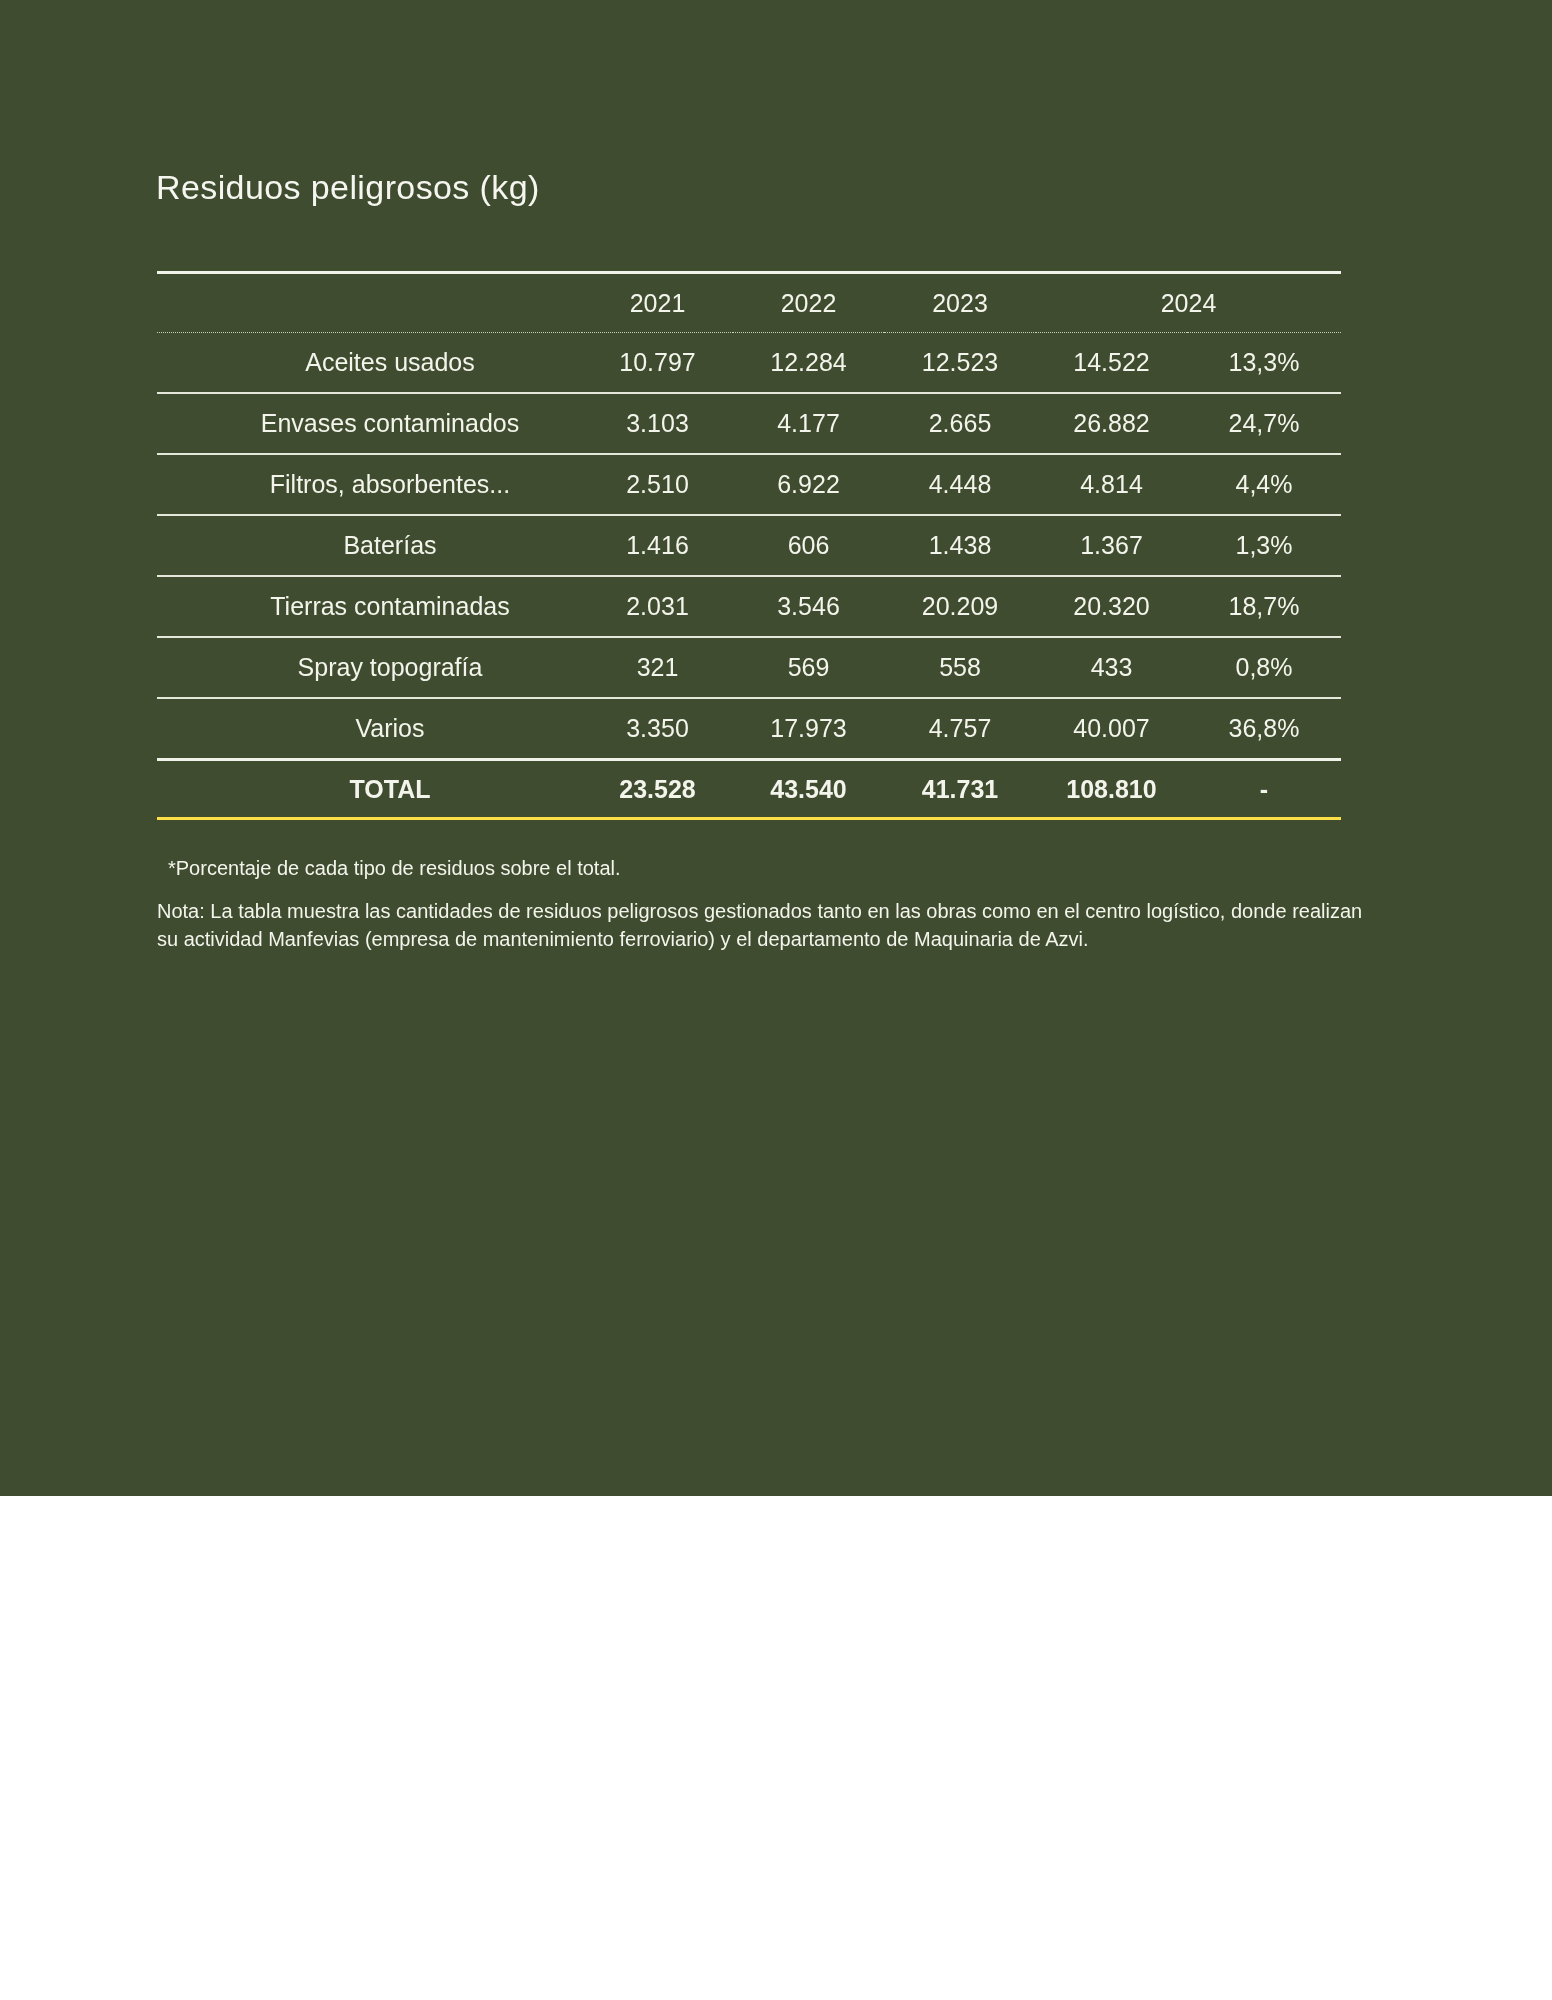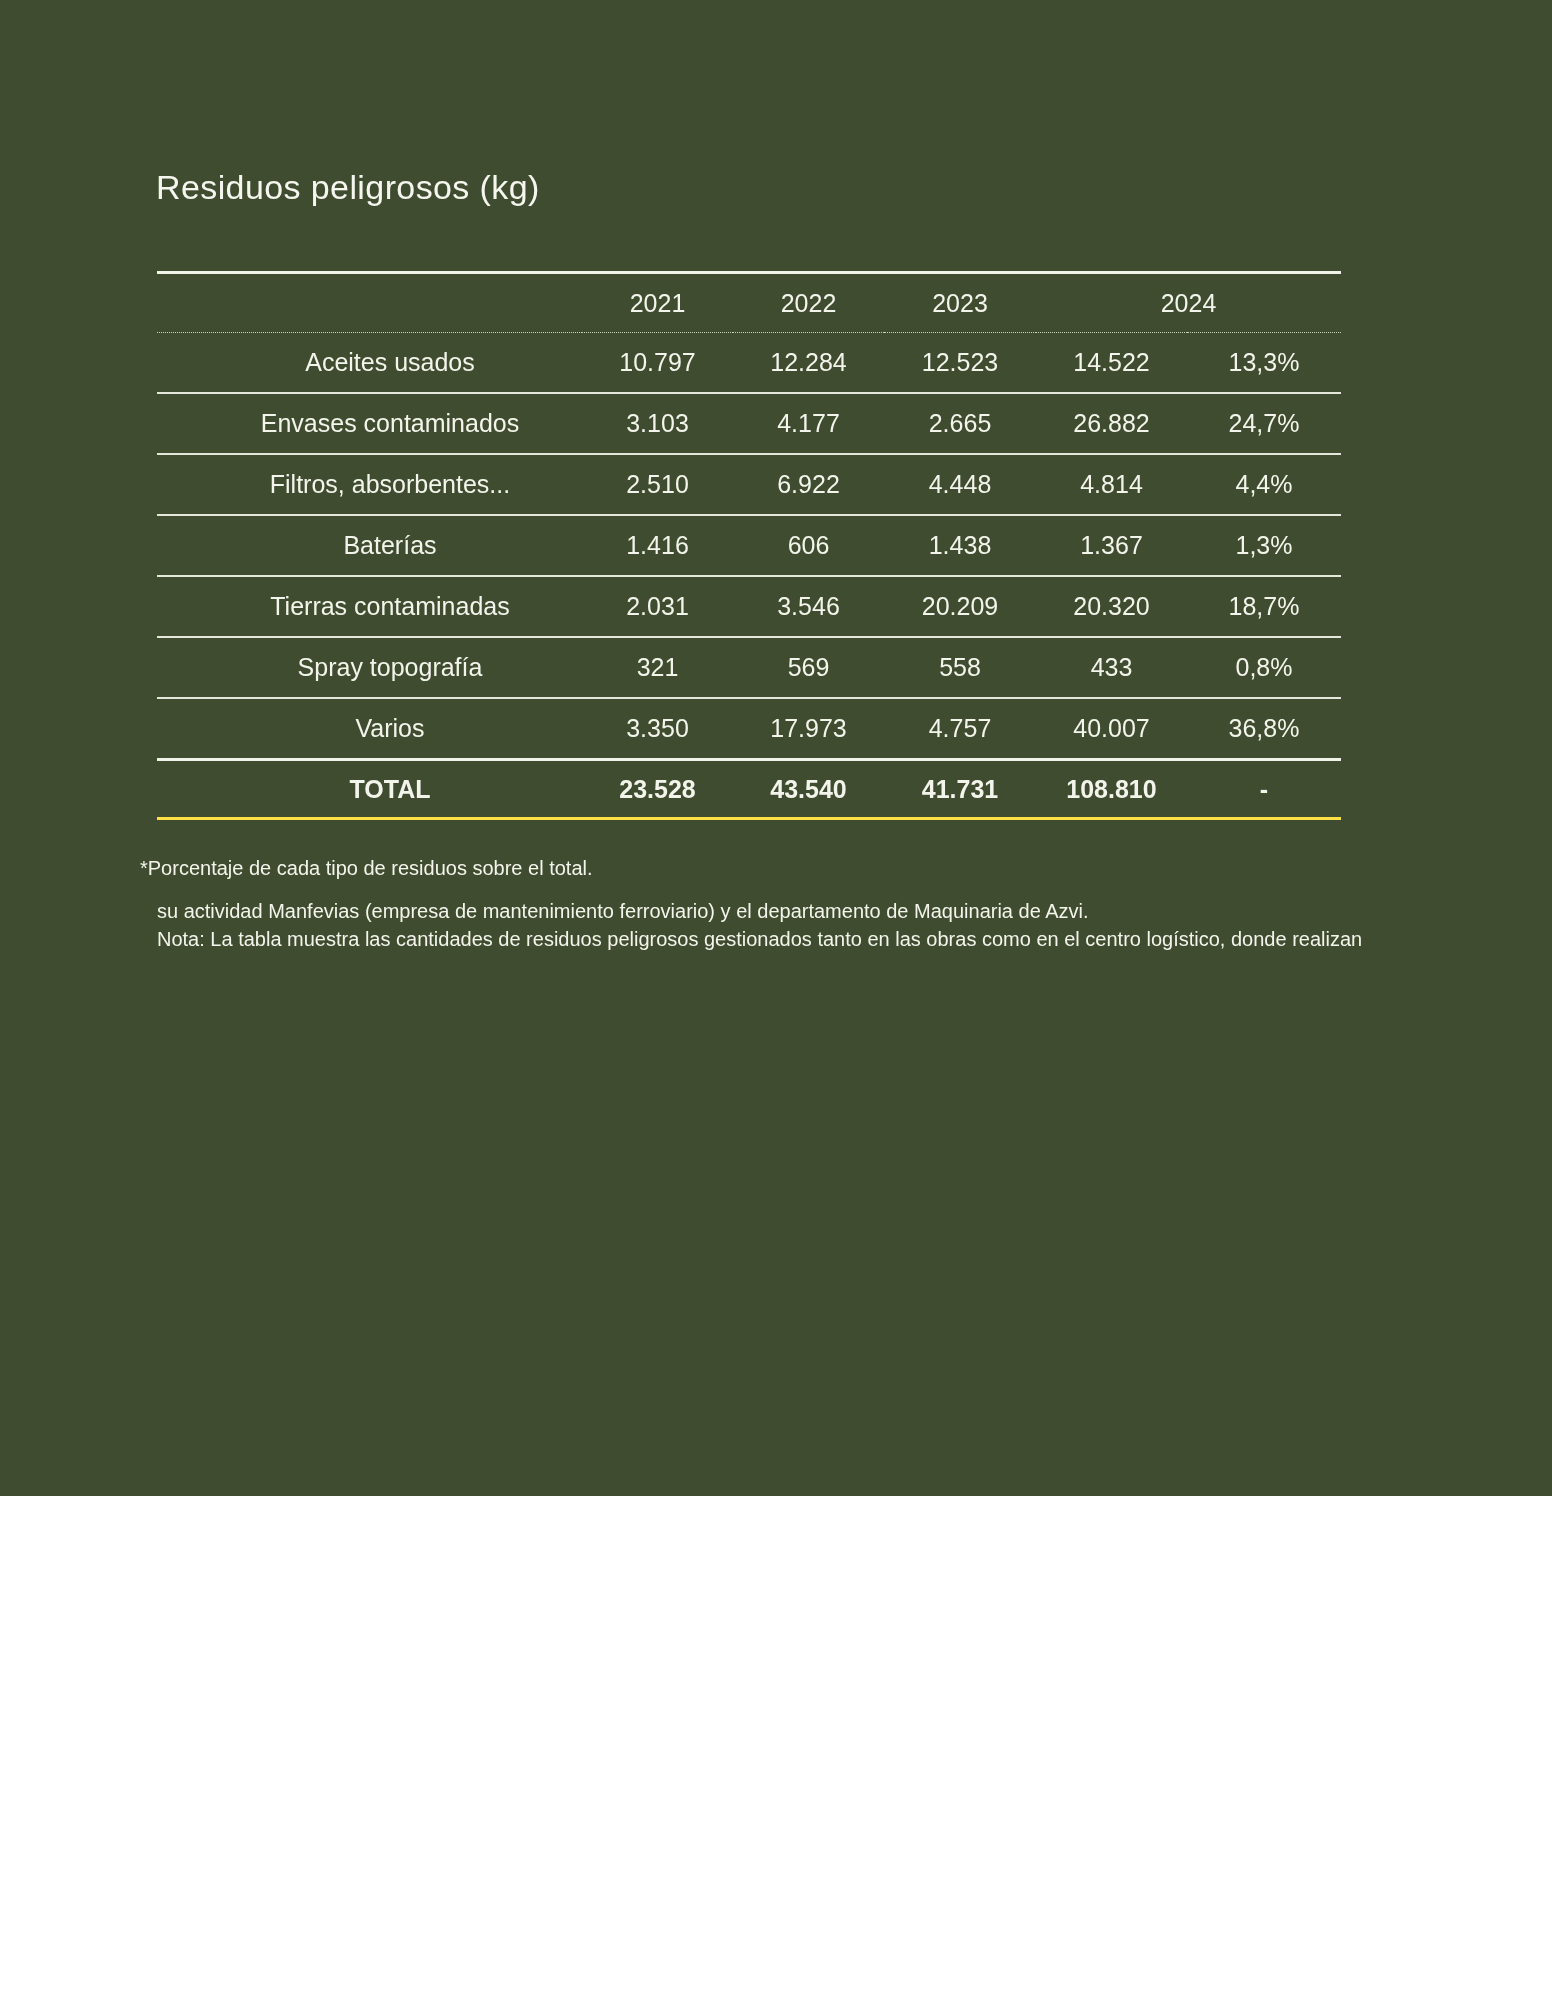--- a/index.html
+++ b/index.html
@@ -72,21 +72,21 @@
   tbody.data tr:last-child td {
     border-bottom: 3px solid #F0F3EA;
   }
   tbody.total td {
     height: 56px;
     font-weight: 700;
     border-bottom: 3px solid #fde047;
   }
   .footnote {
     position: absolute;
-    left: 140px;
+    left: 168px;
     top: 856px;
     margin: 0;
     font-size: 20px;
     line-height: 24px;
     color: #F3F5EC;
   }
   .nota {
     position: absolute;
     left: 157px;
     top: 897px;
@@ -198,17 +198,17 @@
           <td class="num">108.810</td>
           <td class="num">-</td>
         </tr>
       </tbody>
     </table>
   </div>
 
   <p class="footnote">*Porcentaje de cada tipo de residuos sobre el total.</p>
 
   <div class="nota">
+    <div>Nota: La tabla muestra las cantidades de residuos peligrosos gestionados tanto en las obras como en el centro logístico, donde realizan</div>
     <div>su actividad Manfevias (empresa de mantenimiento ferroviario) y el departamento de Maquinaria de Azvi.</div>
-    <div>Nota: La tabla muestra las cantidades de residuos peligrosos gestionados tanto en las obras como en el centro logístico, donde realizan</div>
   </div>
 
 </div>
 
 </body></html>

